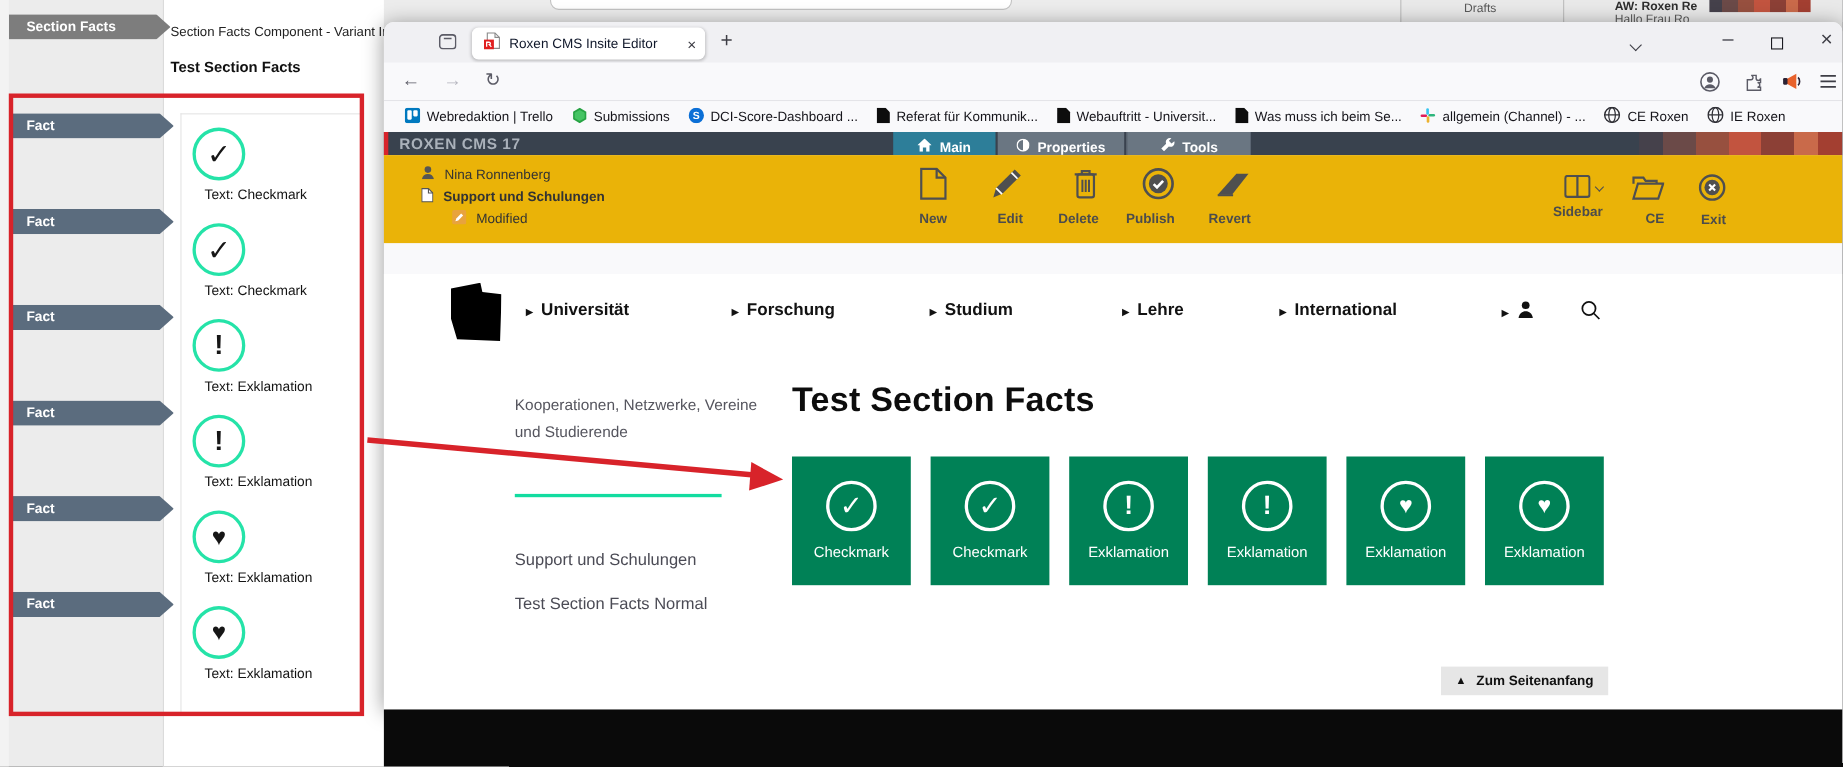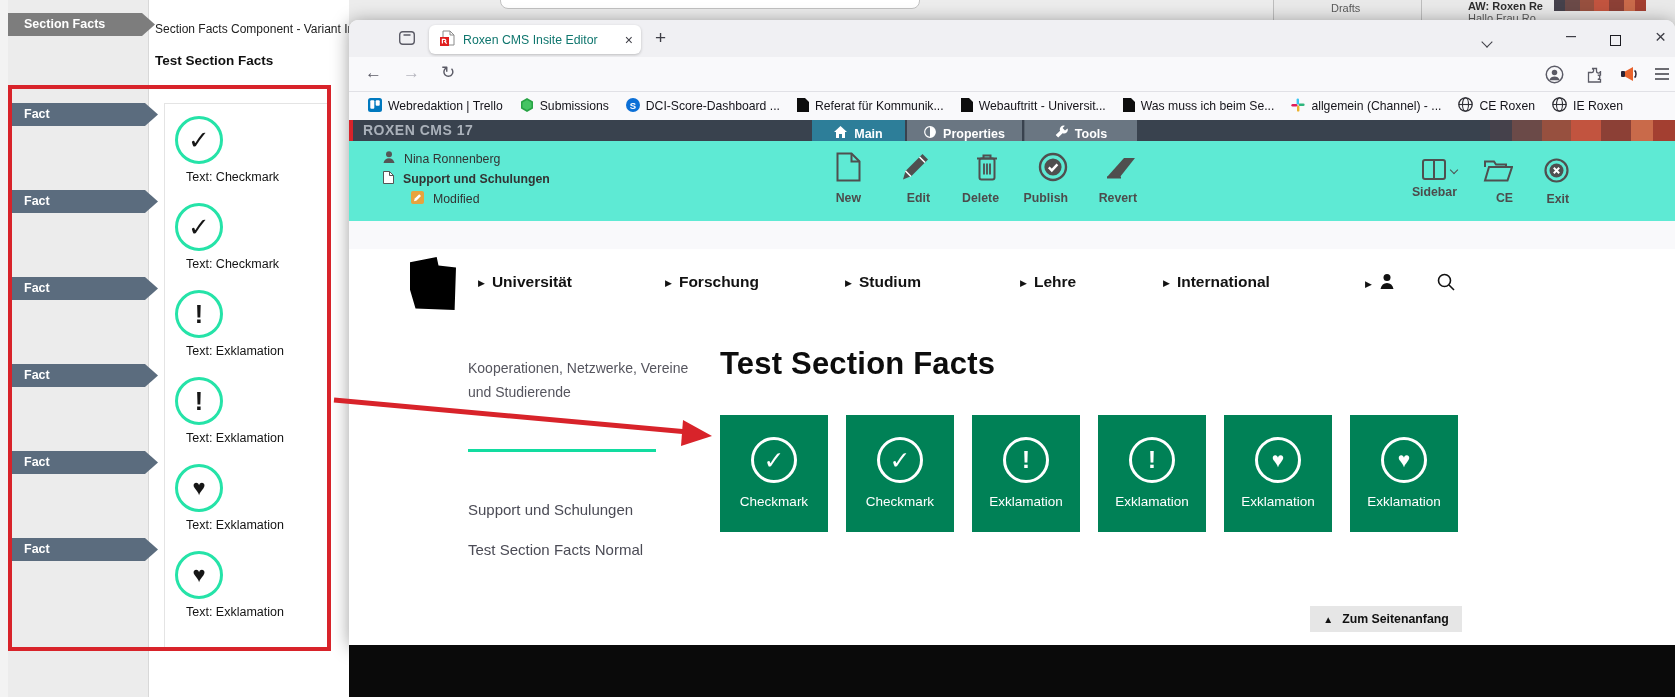--- a/index.html
+++ b/index.html
@@ -31,38 +31,38 @@
   .strip-dark { left:920px; top:0; width:353px; height:20px; background:#d6d6d6; font-size:11px; color:#3b3b3b; }
   .strip-light { left:1273px; top:0; width:424px; height:20px; background:#e9e9e9; border-left:1px solid #bdbdbd; font-size:11px; }
   .mosaic { background:linear-gradient(90deg,#45414b 0 12%,#6b4a48 12% 28%,#97503f 28% 44%,#c2543f 44% 60%,#8c4036 60% 76%,#c96a4a 76% 88%,#a33f31 88% 100%); }
 
   
   .browser { left:349px; top:20px; width:1326px; height:625px; background:#f9f9fb; border-radius:9px 9px 0 0;
              box-shadow:0 2px 18px rgba(0,0,0,.38); z-index:10; }
   .tabstrip { left:0; top:0; width:1326px; height:37px; background:#f0f0f3; border-radius:9px 9px 0 0; }
   .btab { left:80px; top:5px; width:212px; height:29px; background:#fff; border-radius:6px; box-shadow:0 1px 3px rgba(0,0,0,.22);
           display:flex; align-items:center; padding:0 8px 0 10px; }
-  .btab-title { font-size:12.3px; color:#0f766e; flex:1; margin-left:8px; white-space:nowrap; overflow:hidden; }
+  .btab-title { font-size:12.3px; color:#0f172a; flex:1; margin-left:8px; white-space:nowrap; overflow:hidden; }
   .glyphbtn { color:#3e3e46; font-size:17px; line-height:1; }
   .win-max { width:11px; height:11px; border:1.4px solid #1b1b21; display:inline-block; }
   .chev { width:8px; height:8px; border-right:1.6px solid #3e3e46; border-bottom:1.6px solid #3e3e46; transform:rotate(45deg); display:inline-block; }
   .navtb { left:0; top:37px; width:1326px; height:35px; background:#f9f9fb; border-bottom:1px solid #e1e1e6; }
   .urlfield { left:172px; top:41.5px; width:920px; height:26px; background:#f0f0f3; border-radius:6px;
               display:flex; align-items:center; gap:9px; padding:0 10px 0 20px; }
   .urltext { font-size:13px; white-space:nowrap; }
   .bmbar { left:0; top:72px; width:1326px; height:28px; background:#f9f9fb; display:flex; align-items:center; gap:17px; padding-left:19px; }
   .bm { display:flex; align-items:center; gap:6px; font-size:12.2px; color:#15141a; white-space:nowrap; }
 
   
   .roxbar { left:0; top:100px; width:1326px; height:21px; background:#39424e; }
   .roxbar::before { content:""; position:absolute; left:0; top:0; width:4px; height:21px; background:#d8232a; }
   .roxbrand { position:absolute; left:14px; top:0; line-height:21px; font-size:14px; font-weight:bold; color:#aab1ba; letter-spacing:.5px; }
   .roxtab { position:absolute; top:0; height:21px; display:flex; align-items:flex-end; justify-content:center; gap:7px;
             color:#fff; font-size:12.5px; font-weight:bold; }
-  .cmshead { left:0; top:121px; width:1326px; height:80px; background:#5eead4; }
+  .cmshead { left:0; top:121px; width:1326px; height:80px; background:#eab308; }
   .inforow { position:absolute; left:34px; display:flex; align-items:center; gap:9px; font-size:12.3px; color:#333; }
   .tbbtn { position:absolute; width:70px; display:flex; flex-direction:column; align-items:flex-end; gap:5px; color:#4c4c4c; }
   .tbbtn .lbl { font-size:12.3px; font-weight:bold; }
   .gertab-row { left:0; top:201px; width:1326px; height:28px; background:#fff; }
   .gertab-gray { position:absolute; left:0; top:0; width:46px; height:28px; background:#d5d5d5; }
   .gertab { position:absolute; left:46px; top:0; width:86px; height:28px; background:#fff; display:flex; align-items:center; gap:8px;
             padding-left:12px; font-size:12.3px; color:#222; }
 
   
   .preview { left:0; top:229px; width:1326px; height:396px; background:#fff; }

